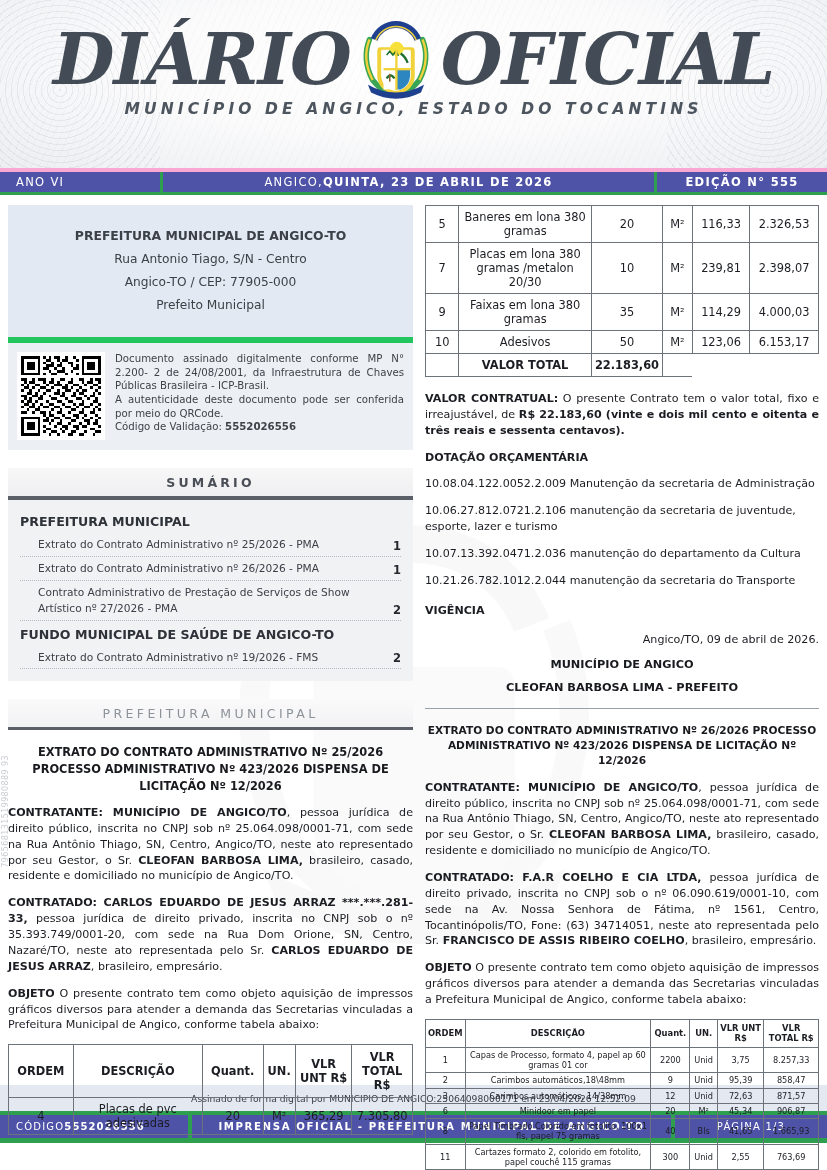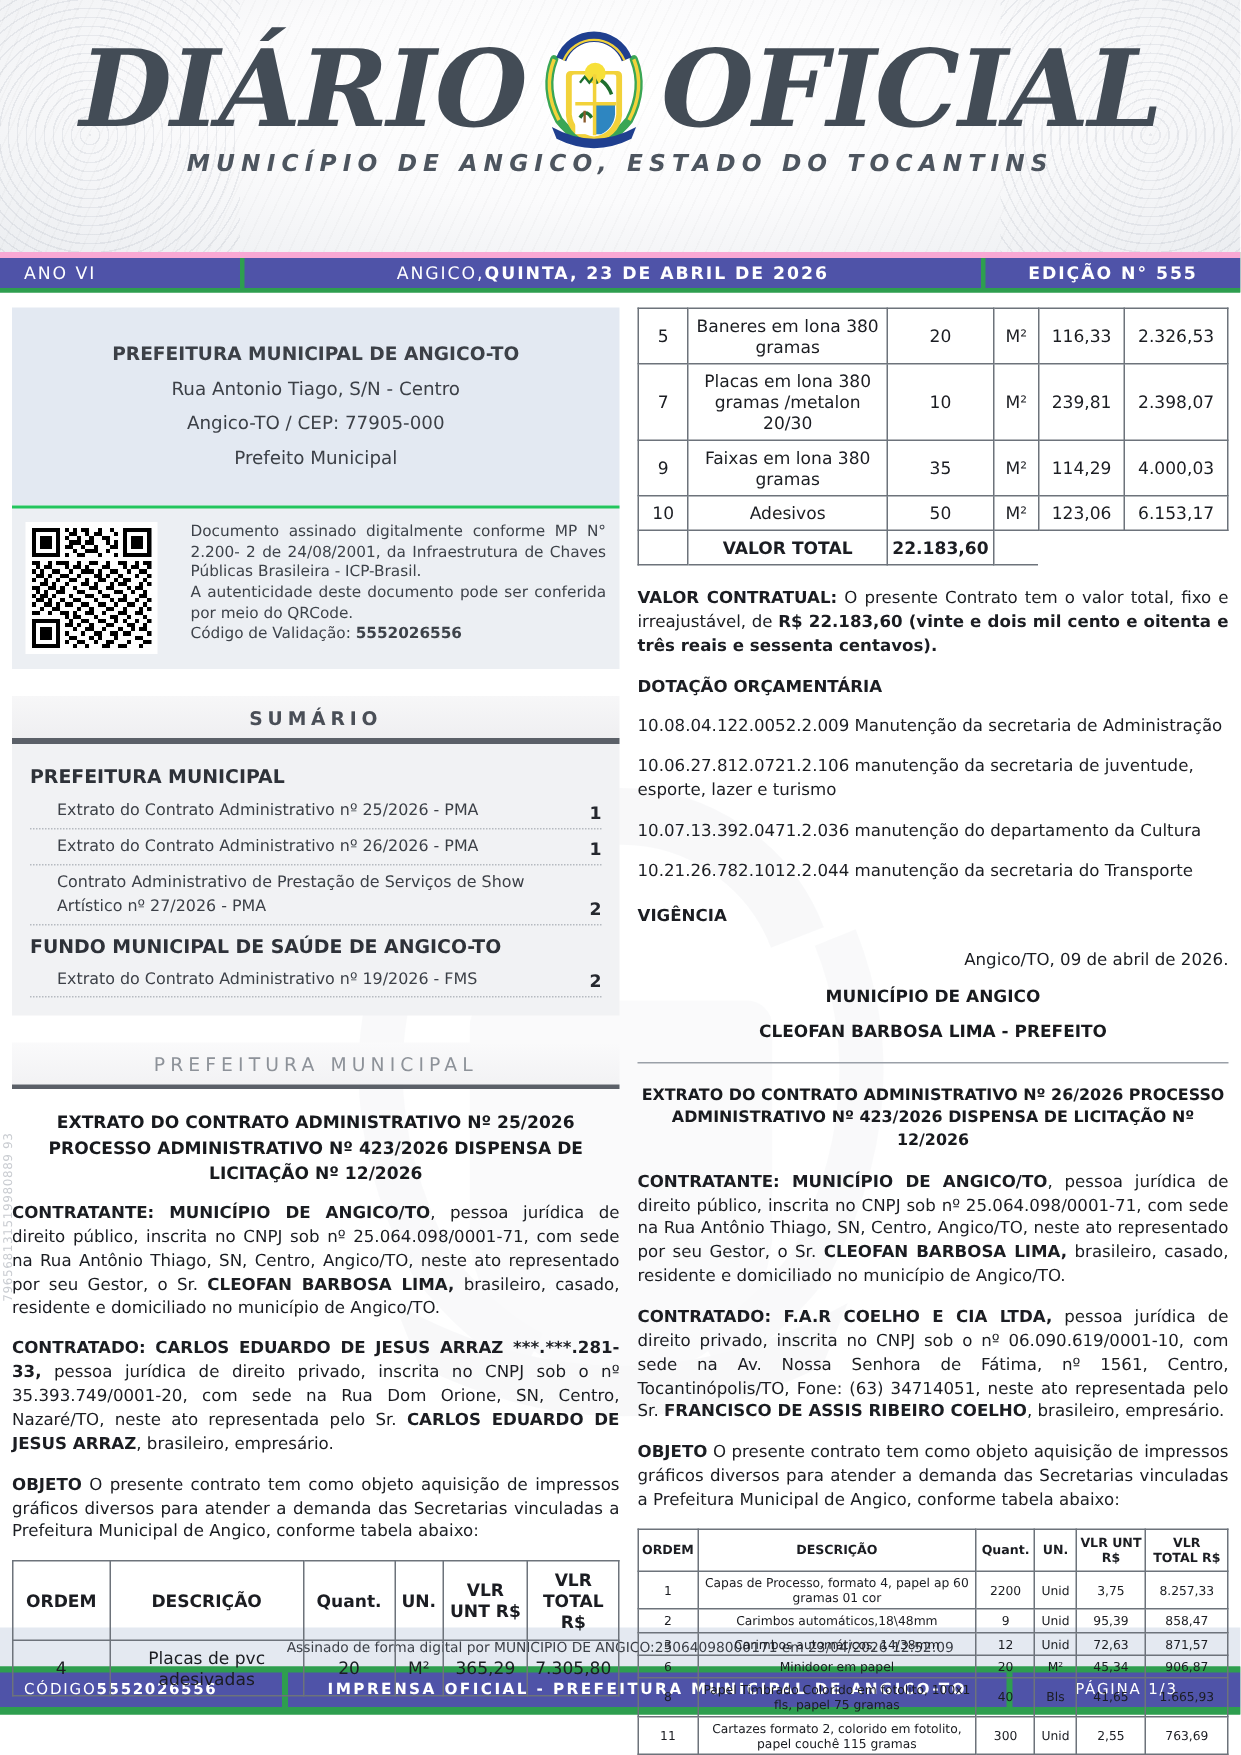--- a/index.html
+++ b/index.html
@@ -121,23 +121,23 @@
   }
   .panel-body {
     background: #e3e9f2;
     text-align: center;
     padding: 14px 10px 16px;
   }
   .panel-body .ln { font-size: 12.2px; color: #3c4047; margin: 9px 0; }
   .panel-body .ln.b { font-weight: bold; font-size: 12.4px; }
 
   .sign-box {
-    display: flex; gap: 22px; align-items: flex-start;
+    display: flex; gap: 10px; align-items: flex-start;
     background: #eceff3;
-    border-top: 2px solid #22c55e;
+    border-top: 6px solid #22c55e;
     padding: 9px 9px 10px 9px;
   }
   .qr { width: 88px; height: 88px; flex: 0 0 88px; background: #fff; padding: 4px; }
   .sign-text {
     font-size: 10.2px; line-height: 1.34; color: #3e434a;
     text-align: justify; flex: 1;
   }
   .sign-text b { font-weight: bold; }
 
   

